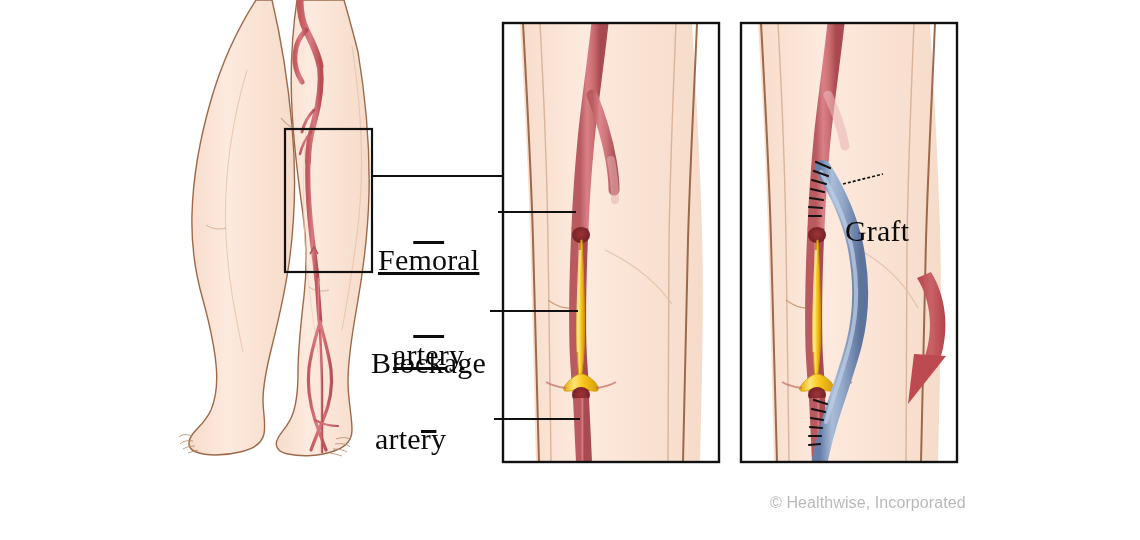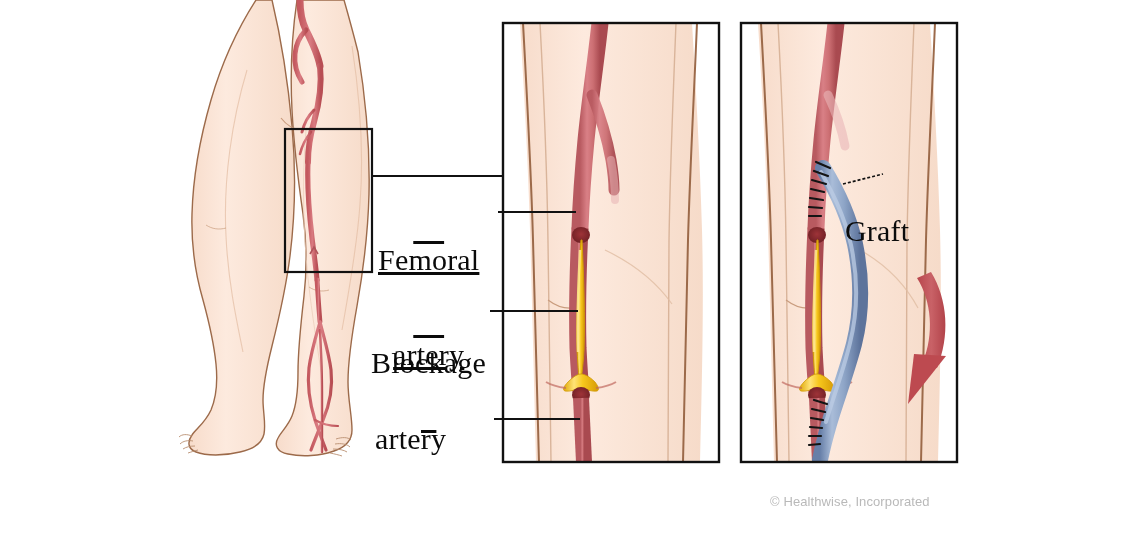--- a/index.html
+++ b/index.html
@@ -20,21 +20,21 @@
     line-height:1.05;
     letter-spacing:.2px;
     text-align:center;
   }
   .lbl.big{font-size:30px;}
 
   #copyright{
     position:absolute;
     left:770px;top:494px;
     font-family:"Liberation Sans", sans-serif;
-    font-size:13px;
+    font-size:16px;
     color:#b9b9b9;
     letter-spacing:.1px;
     white-space:pre;
   }
 </style>
 </head>
 <body>
 
 <div id="stage">
 

